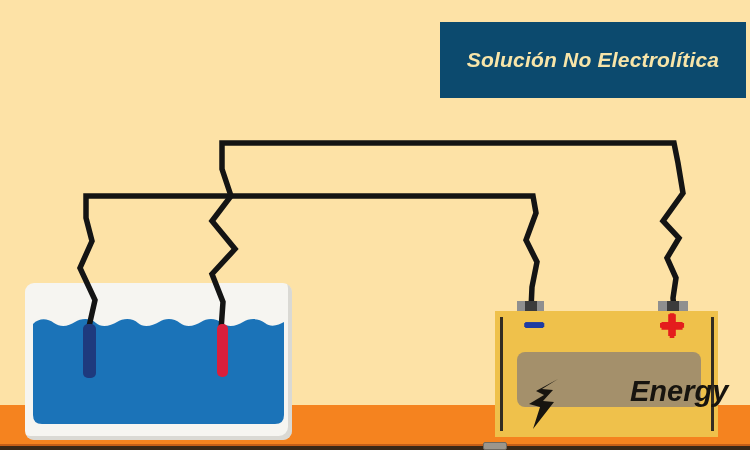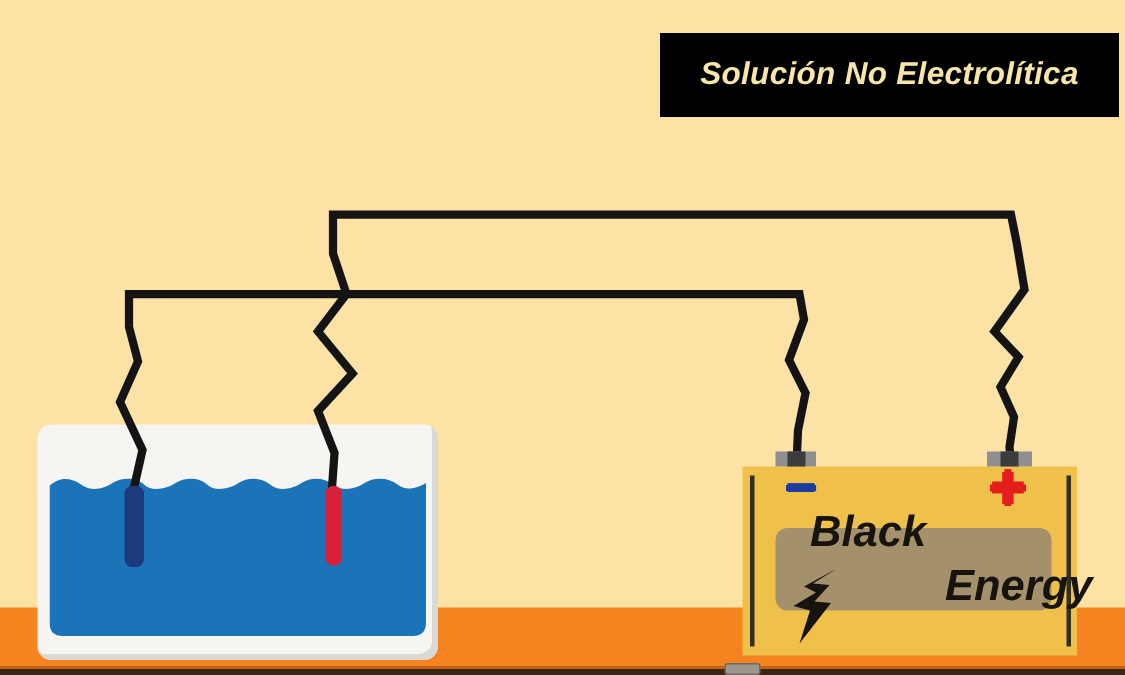--- a/index.html
+++ b/index.html
@@ -7,21 +7,21 @@
     position:relative;width:750px;height:450px;overflow:hidden;
     background:#fde2a6;font-family:"Liberation Sans",sans-serif;
   }
   
   .floor{position:absolute;left:0;top:405px;width:750px;height:41px;background:#f5831f;}
   .bottom-bar{position:absolute;left:0;top:444px;width:750px;height:6px;
     background:linear-gradient(#c65f17 0 35%,#3a2817 35% 100%);}
   .scrubber{position:absolute;left:483px;top:442px;width:24px;height:8px;
     background:#9c968c;border:1px solid #6f6a61;border-radius:2px;box-sizing:border-box;z-index:9;}
   
-  .banner{position:absolute;left:440px;top:22px;width:306px;height:56px;background:#000000;
+  .banner{position:absolute;left:440px;top:22px;width:306px;height:76px;background:#0c4a6e;
     display:flex;align-items:center;justify-content:center;z-index:7;}
   .banner-title{font-weight:bold;font-style:italic;font-size:21px;color:#f8e5a9;letter-spacing:.2px;white-space:nowrap;}
   
   .tray{position:absolute;left:25px;top:283px;width:267px;height:157px;background:#f6f5f1;
     border-radius:9px;box-shadow:inset -4px -4px 0 rgba(185,184,178,.45);z-index:2;}
   .liquid-svg{position:absolute;left:8px;top:29px;}
   
   .electrode{position:absolute;z-index:6;border-radius:5px;}
   .electrode.neg{left:83px;top:324px;width:13px;height:54px;background:#1e3a7e;}
   .electrode.pos{left:217px;top:324px;width:11px;height:53px;background:#da1f3c;}
@@ -77,21 +77,20 @@
       <div class="stub"></div>
     </div>
     <div class="terminal pos">
       <div class="stub"></div>
     </div>
     <div class="batt-line l"></div>
     <div class="batt-line r"></div>
     <div class="minus-symbol">−</div>
     <div class="plus-symbol">+</div>
     <div class="label-plate"></div>
-    <div class="brand-word w1">Black</div>
     <div class="brand-word w2">Energy</div>
     <svg class="bolt-svg" width="34" height="52" viewBox="0 0 34 52">
       <path fill="#17140f" d="M31,1 L9,13 L17,17 L2,26 L13,29 L6,51 L27,24 L16,23 L26,12 L15,11 Z"></path>
     </svg>
   </div>
 
   <div class="banner">
     <div class="banner-title">Solución No Electrolítica</div>
   </div>
 

